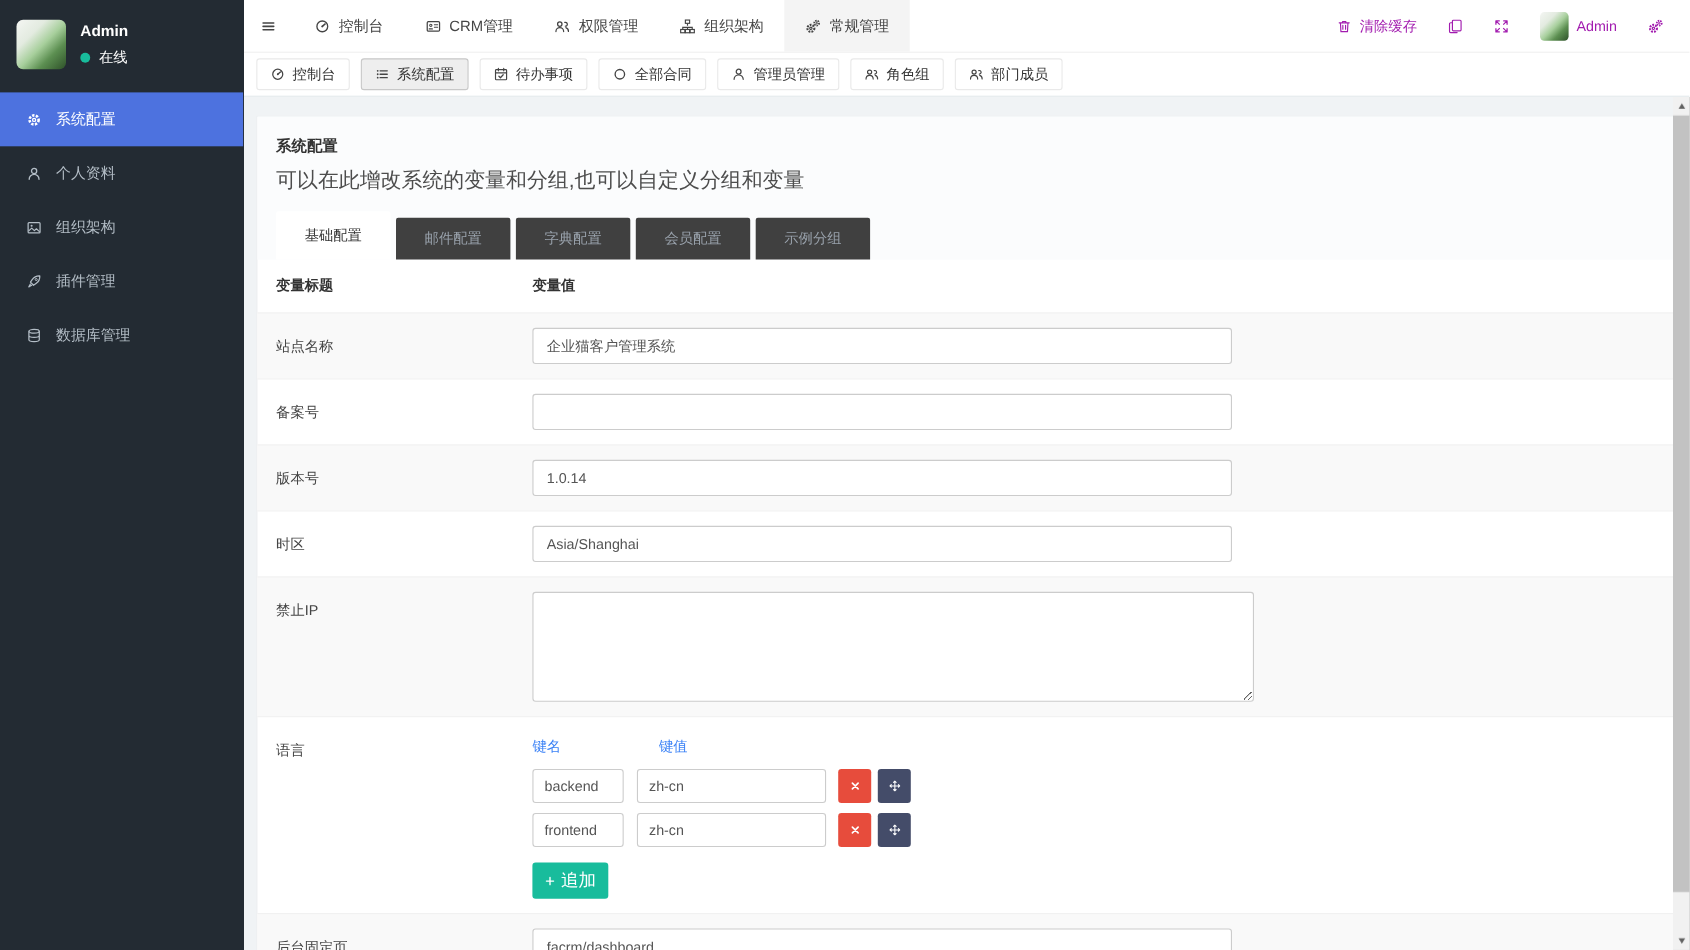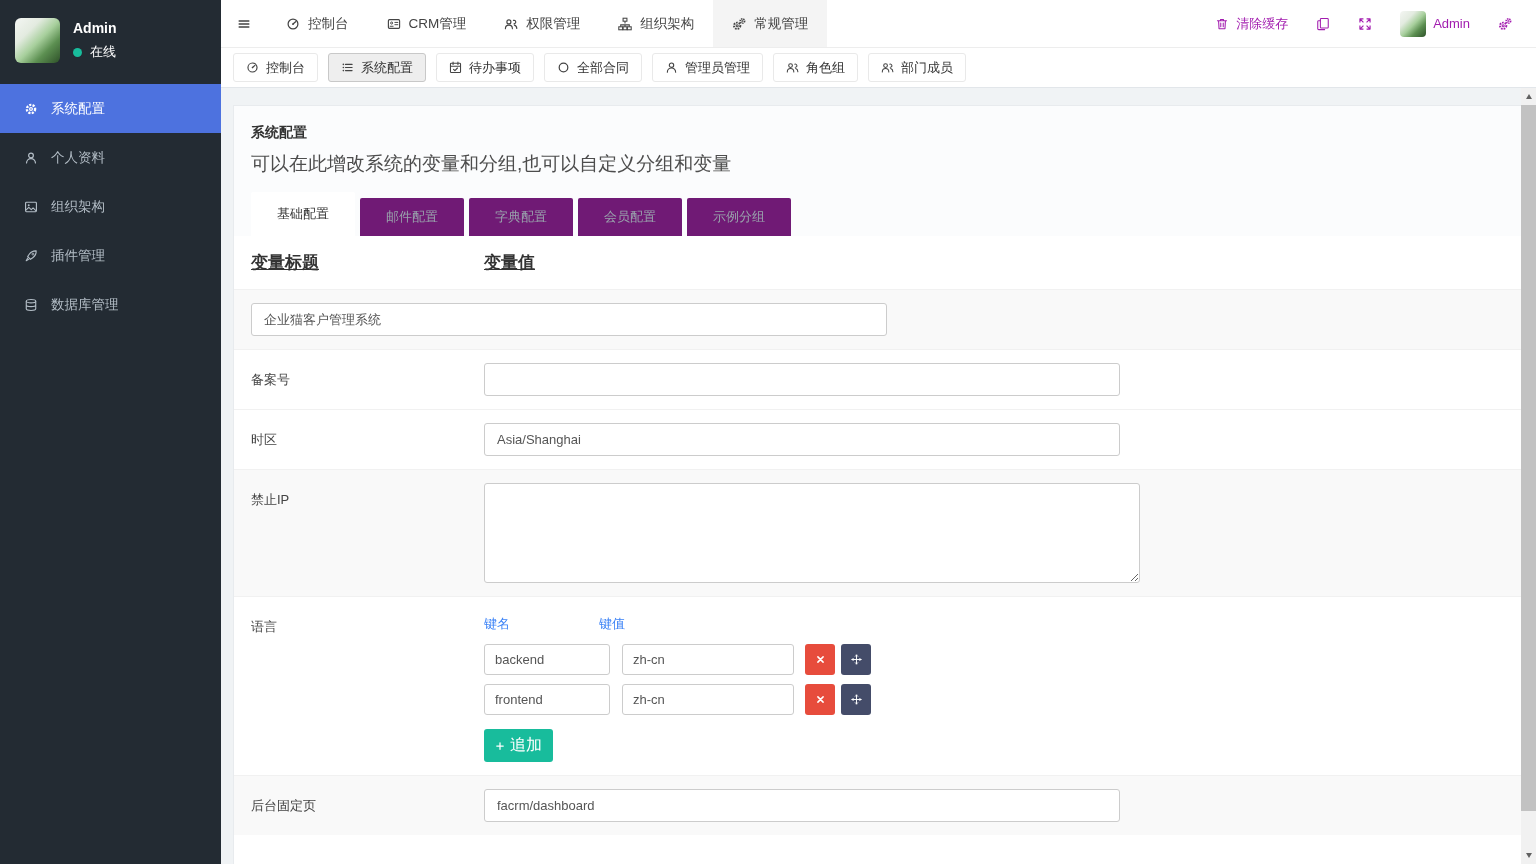--- a/index.html
+++ b/index.html
@@ -45,38 +45,38 @@
     border-radius:3px;margin-right:10px;font-size:13px;color:#333;background:#fff;cursor:pointer;white-space:nowrap;}
   .wtab.active{background:#eeeeee;border-color:#c8c8c8;}
   .wtab .ic{width:13px;height:13px;color:#444;}
 
   .content{background:var(--pagebg);height:776px;padding:17px 6px 0 12px;overflow:hidden;}
   .panel{background:#fff;border:1px solid #e8ebee;min-height:760px;}
   .panel-heading{background:#fbfcfd;padding:18px 0 0 17px;}
   .panel-title{font-size:14px;font-weight:bold;color:#333;}
   .panel-desc{margin-top:9px;font-size:19px;color:#4d4d4d;}
   .config-tabs{display:flex;align-items:flex-end;margin-top:15px;height:44px;}
-  .ctab{display:flex;align-items:center;height:38px;padding:0 26px;background:#701a75;color:#99a2ac;
+  .ctab{display:flex;align-items:center;height:38px;padding:0 26px;background:#404040;color:#99a2ac;
     font-size:13px;margin-right:5px;border-radius:2px 2px 0 0;cursor:pointer;}
   .ctab.active{height:44px;background:#fff;color:#333;}
 
-  .thead{display:flex;padding:15px 17px;font-weight:bold;color:#333;font-size:17px;text-decoration:underline;}
+  .thead{display:flex;padding:15px 17px;font-weight:bold;color:#333;font-size:13px;}
   .hlabel{width:233px;flex:none;}
   .trow{display:flex;padding:13px 17px;border-top:1px solid #f1f1f1;}
   .trow.stripe{background:#f9f9f9;}
   .tlabel{width:233px;flex:none;padding-top:8px;font-size:13px;color:#444;}
   .tvalue{flex:1;}
   .form-text{width:636px;height:33px;border:1px solid #ccc;border-radius:3px;padding:6px 12px;
     font-family:"Liberation Sans",sans-serif;font-size:13px;color:#555;background:#fff;outline:none;display:block;}
   .form-area{width:656px;height:100px;border:1px solid #ccc;border-radius:3px;padding:6px 12px;
     font-family:"Liberation Sans",sans-serif;font-size:13px;color:#555;background:#fff;outline:none;display:block;resize:vertical;}
   .kv-head{display:flex;width:656px;padding:5px 0 11px;color:#3b82f6;font-size:13px;}
   .kv-head .k{width:115px;flex:none;}
   .kv-pair{display:flex;align-items:center;margin-bottom:9px;}
-  .kv-key{width:126px;height:31px;border:1px solid #ccc;border-radius:3px;padding:5px 10px;font-size:13px;color:#555;outline:none;}
+  .kv-key{width:83px;height:31px;border:1px solid #ccc;border-radius:3px;padding:5px 10px;font-size:13px;color:#555;outline:none;}
   .kv-val{width:172px;height:31px;border:1px solid #ccc;border-radius:3px;padding:5px 10px;font-size:13px;color:#555;outline:none;margin-left:12px;}
   .btn-sq{width:30px;height:31px;border:none;border-radius:3px;color:#fff;display:flex;align-items:center;justify-content:center;cursor:pointer;}
   .btn-del{background:var(--danger);margin-left:11px;}
   .btn-move{background:var(--dark);margin-left:6px;}
   .btn-sq .ic{width:11px;height:11px;}
   .btn-append{margin-top:5px;display:inline-flex;align-items:center;gap:5px;background:var(--success);color:#fff;
     border:none;border-radius:3px;padding:6px 11px;font-size:16px;cursor:pointer;font-family:"Liberation Sans",sans-serif;}
   .btn-append .ic{width:10px;height:10px;}
 
   
@@ -365,28 +365,35 @@
      <span>示例分组</span>
    </div>
           </div>
       </div>
       <div class="panel-body" id="form-table">
           <div class="thead">
   <div class="hlabel">变量标题</div>
   <div>变量值</div>
 </div>
           <div class="trow stripe">
+    <div class="tlabel">站点名称</div>
     <div class="tvalue">
               <input class="form-text" value="企业猫客户管理系统" style="">
             </div>
   </div>
           <div class="trow">
     <div class="tlabel">备案号</div>
     <div class="tvalue">
               <input class="form-text" value="" style="">
+            </div>
+  </div>
+          <div class="trow stripe">
+    <div class="tlabel">版本号</div>
+    <div class="tvalue">
+              <input class="form-text" value="1.0.14" style="">
             </div>
   </div>
           <div class="trow">
     <div class="tlabel">时区</div>
     <div class="tvalue">
               <input class="form-text" value="Asia/Shanghai" style="">
             </div>
   </div>
           <div class="trow stripe">
     <div class="tlabel">禁止IP</div>

